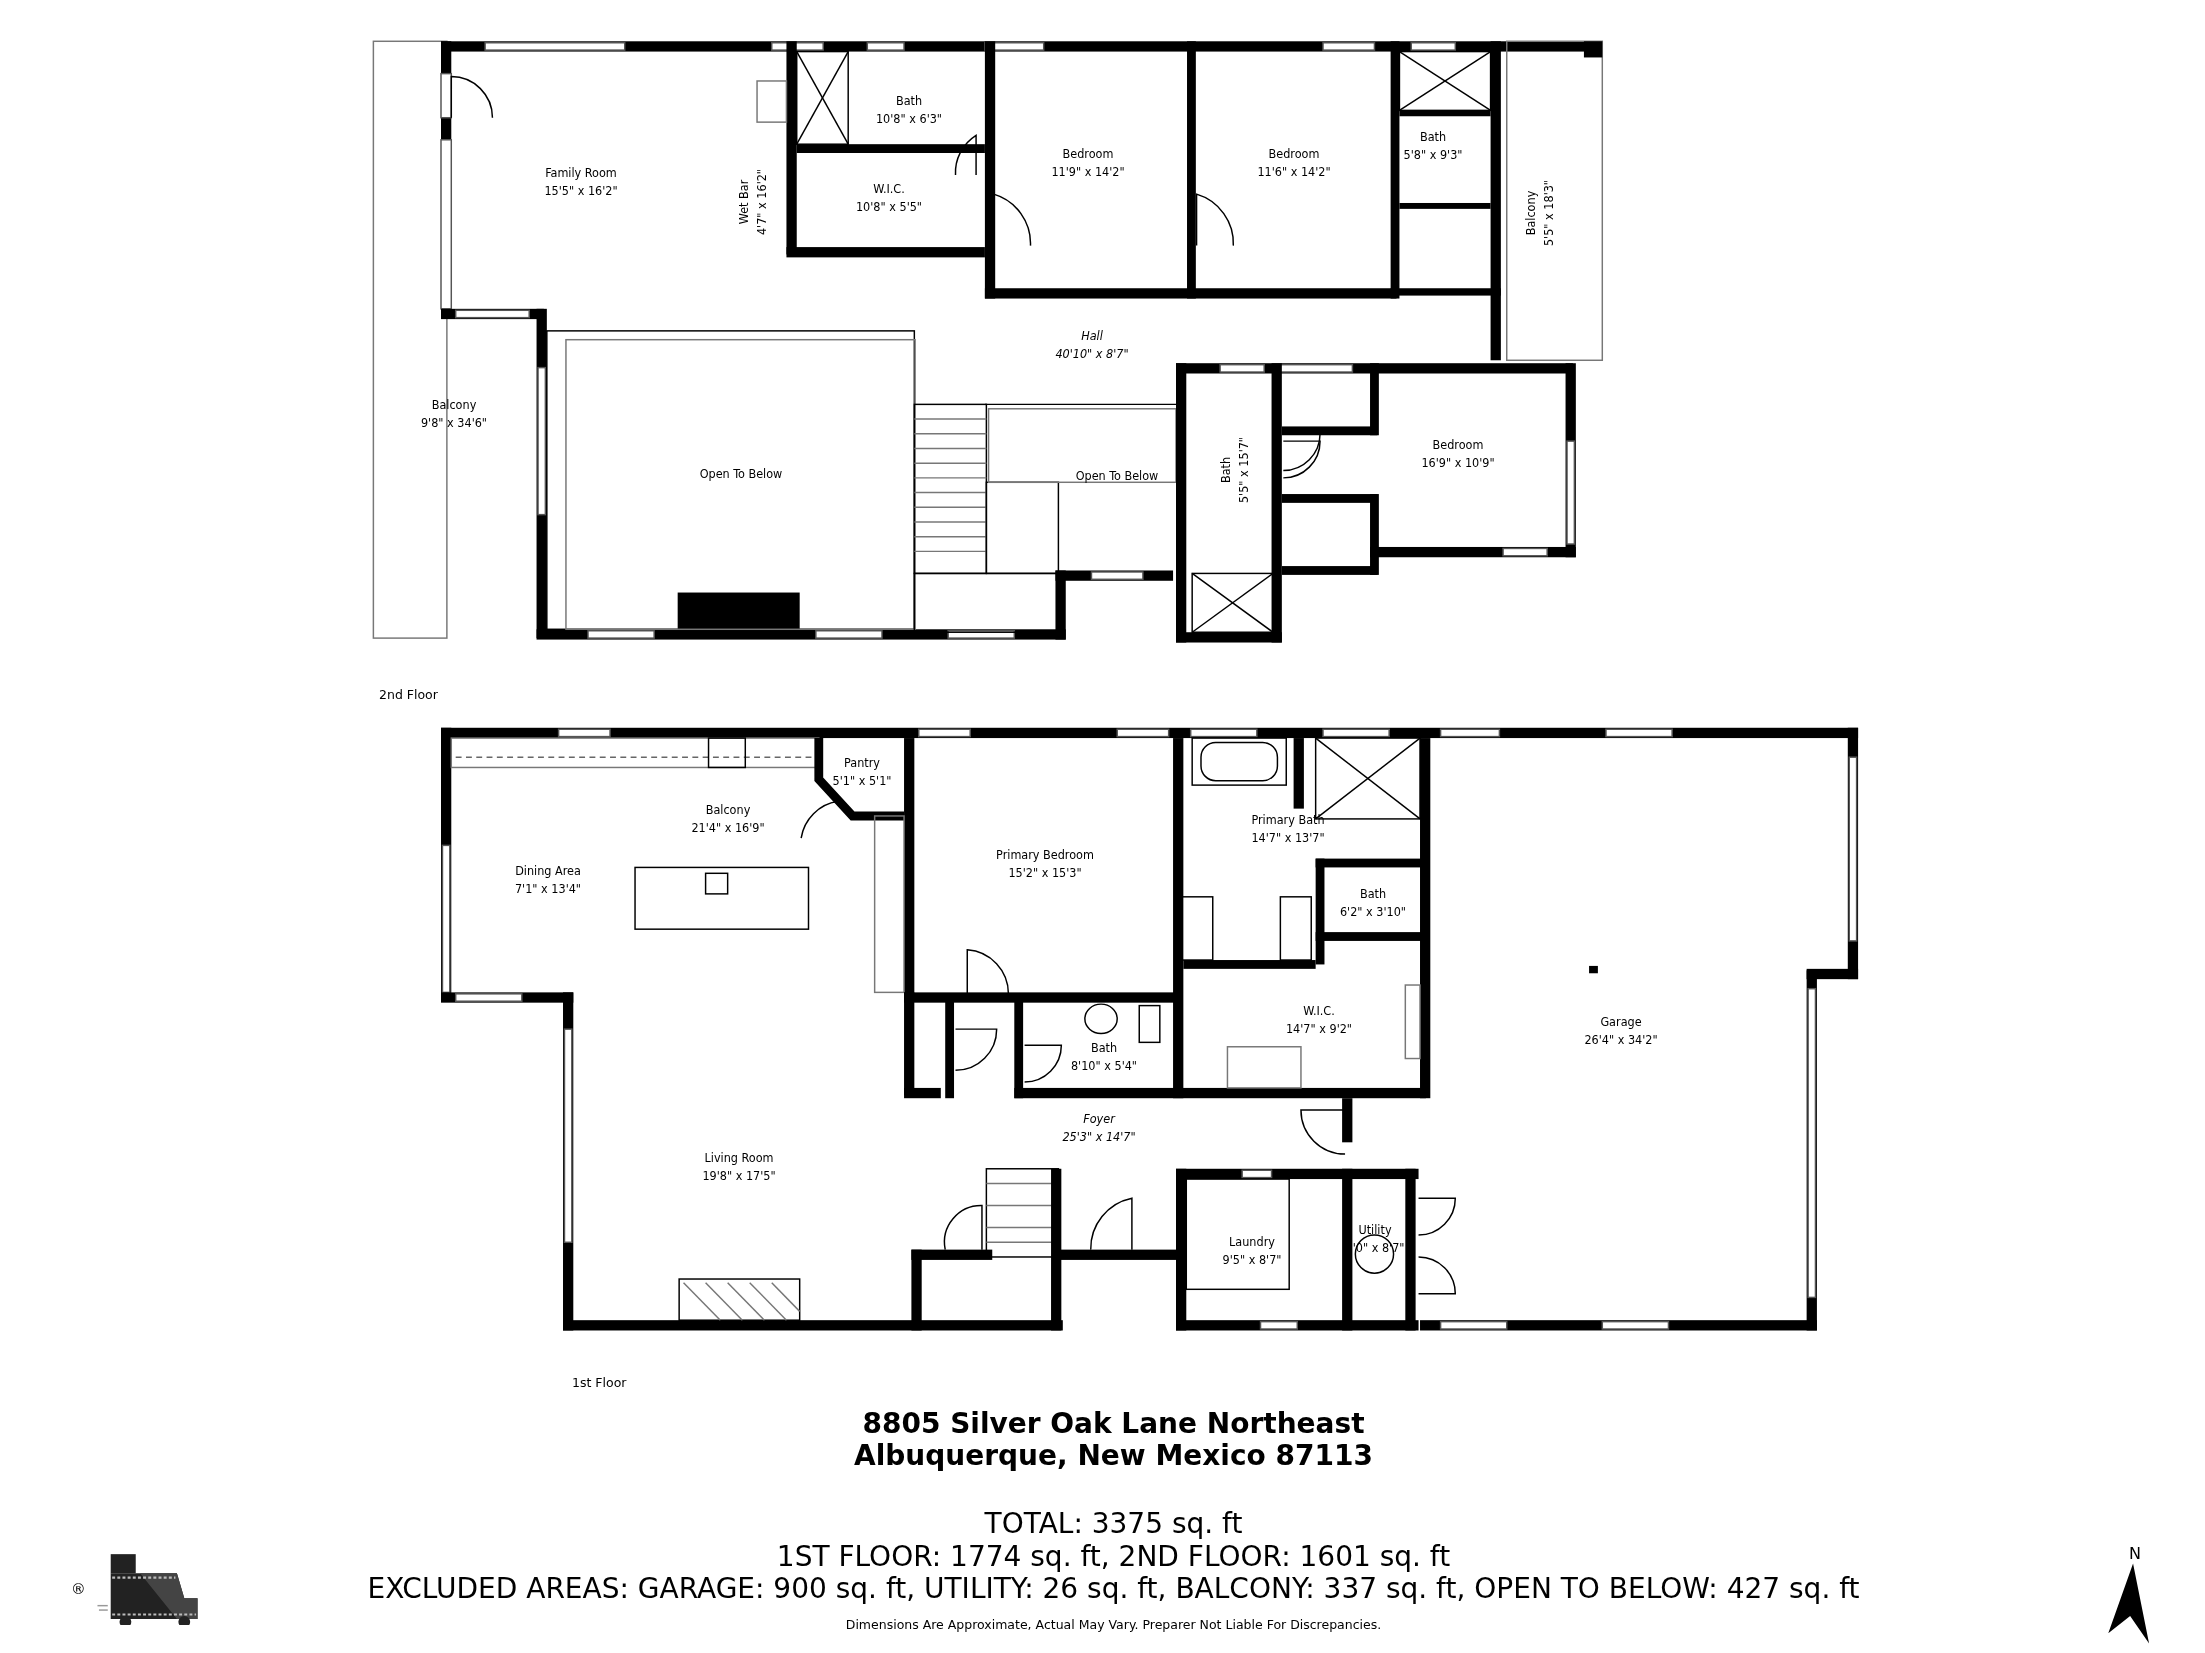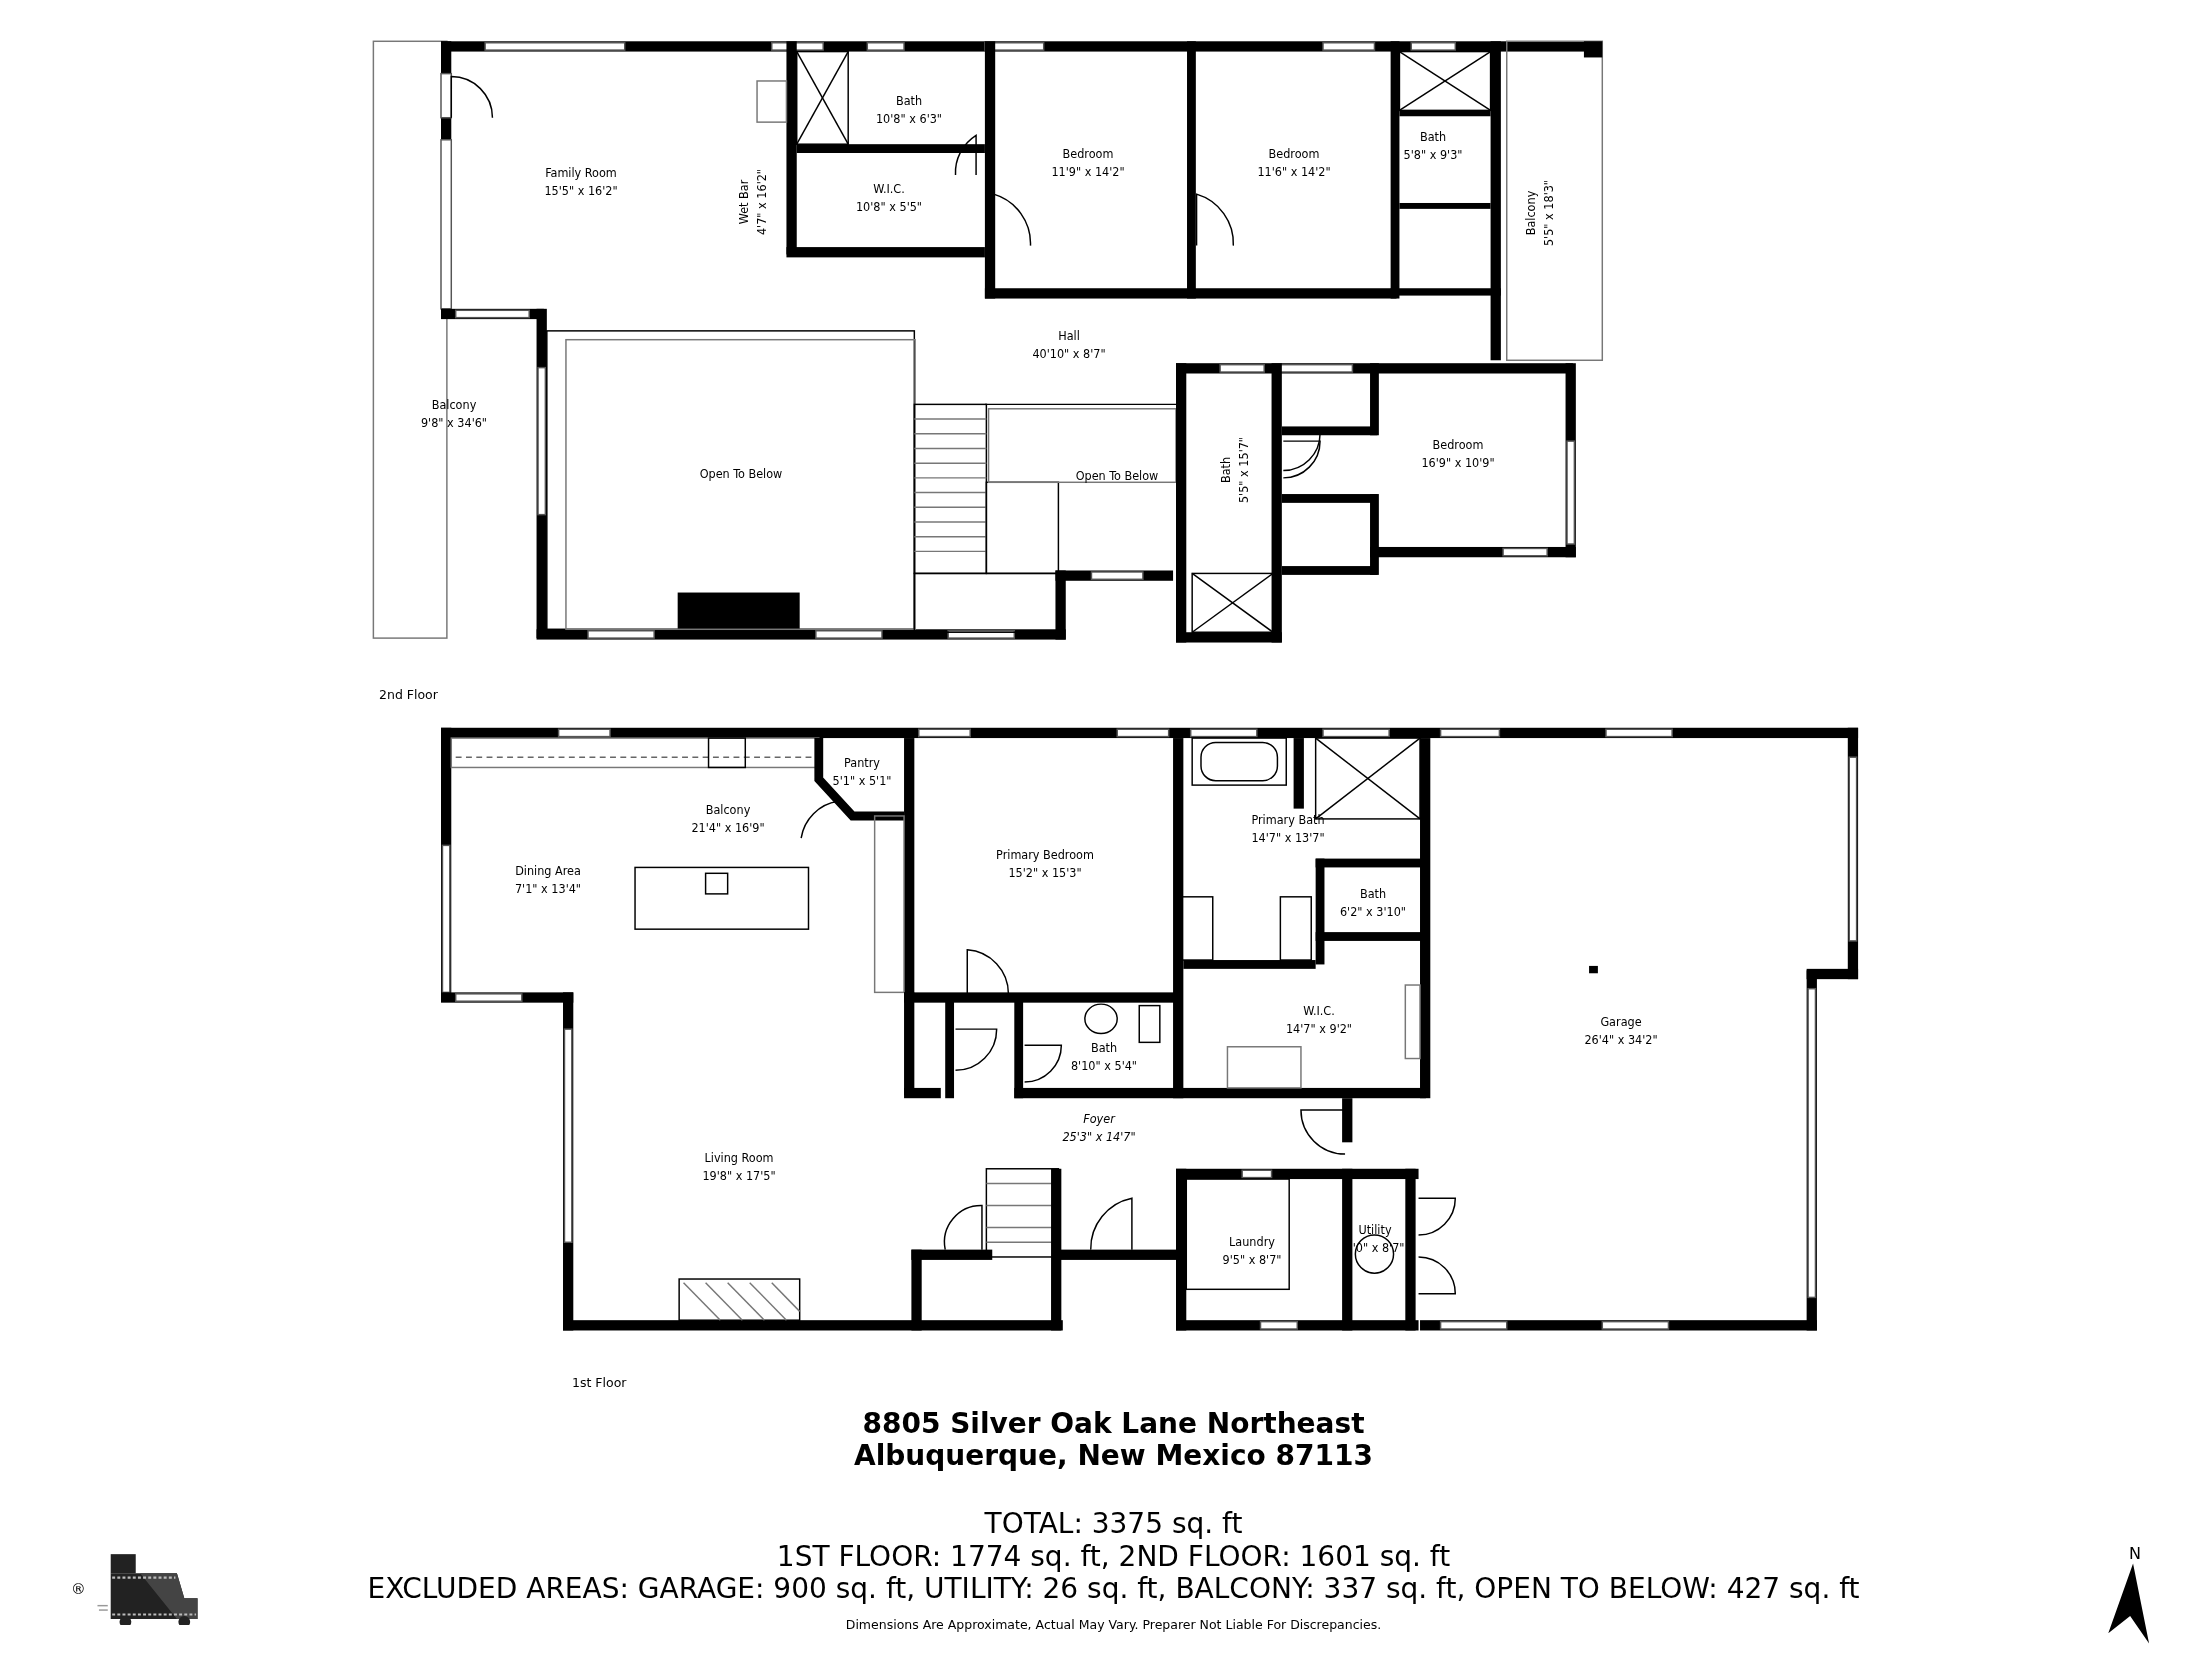--- a/index.html
+++ b/index.html
@@ -258,21 +258,21 @@
     <div>11'6" x 14'2"</div>
   </div>
 <div class="room-label" style="left:1433px;top:146px;">
     <div>Bath</div>
     <div>5'8" x 9'3"</div>
   </div>
 <div class="room-label rot" style="left:1540px;top:213px;">
     <div>Balcony</div>
     <div>5'5" x 18'3"</div>
   </div>
-<div class="room-label" style="left:1069px;top:345px;">
+<div class="room-label" style="left:1092px;top:345px;font-style:italic;">
     <div>Hall</div>
     <div>40'10" x 8'7"</div>
   </div>
 <div class="room-label" style="left:454px;top:414px;">
     <div>Balcony</div>
     <div>9'8" x 34'6"</div>
   </div>
 <div class="room-label" style="left:741px;top:474px;">
     <div>Open To Below</div>
   </div>

